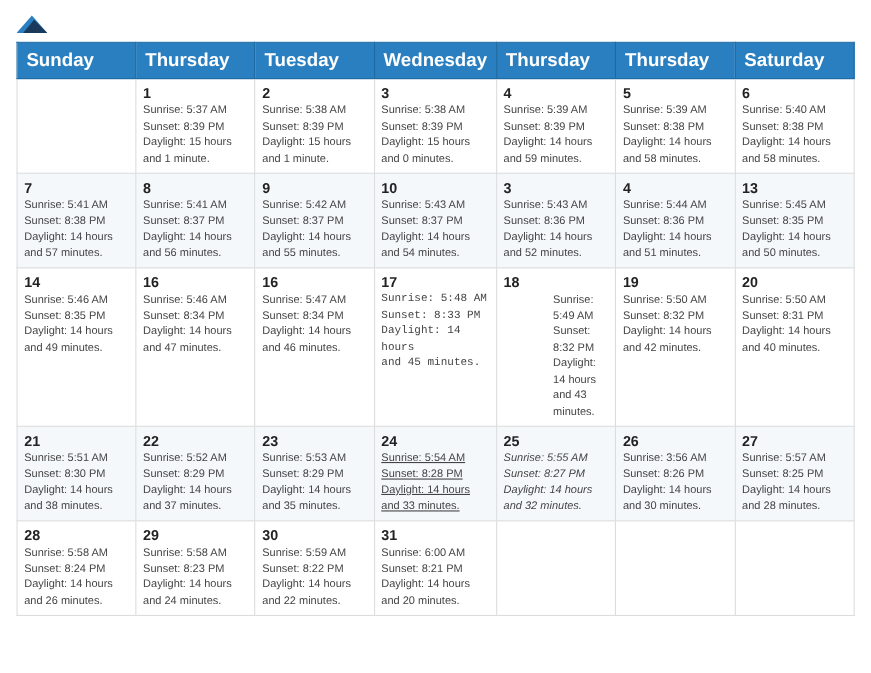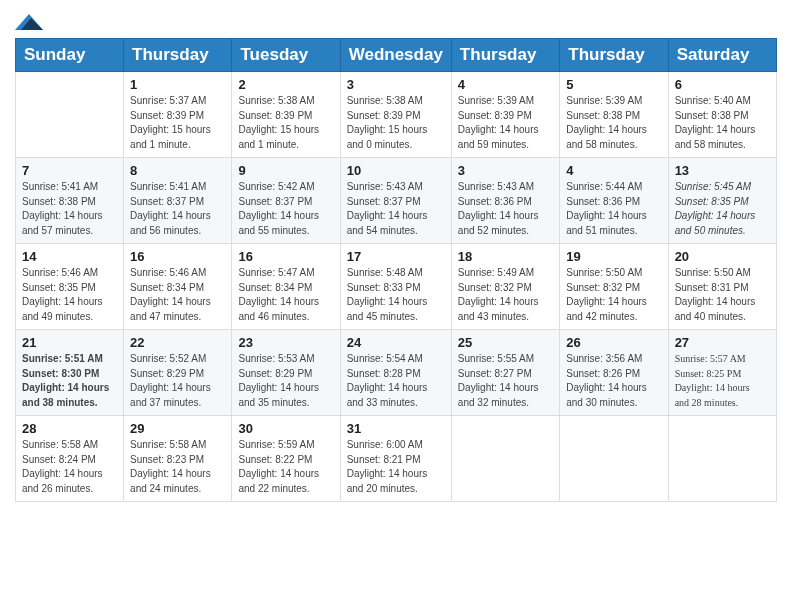--- a/index.html
+++ b/index.html
@@ -210,21 +210,21 @@
         </td>
         <td>
           <span class="day-number">4</span>
           <div class="day-info" style="white-space: pre-line;">Sunrise: 5:44 AM
 Sunset: 8:36 PM
 Daylight: 14 hours
 and 51 minutes.</div>
         </td>
         <td>
           <span class="day-number">13</span>
-          <div class="day-info" style="white-space: pre-line; font-style: italic;">Sunrise: 5:45 AM
+          <div class="day-info" style="white-space: pre-line;">Sunrise: 5:45 AM
 Sunset: 8:35 PM
 Daylight: 14 hours
 and 50 minutes.</div>
         </td>
       </tr>
       <tr>
         <td>
           <span class="day-number">14</span>
           <div class="day-info" style="white-space: pre-line;">Sunrise: 5:46 AM
 Sunset: 8:35 PM
@@ -240,28 +240,28 @@
         </td>
         <td>
           <span class="day-number">16</span>
           <div class="day-info" style="white-space: pre-line;">Sunrise: 5:47 AM
 Sunset: 8:34 PM
 Daylight: 14 hours
 and 46 minutes.</div>
         </td>
         <td>
           <span class="day-number">17</span>
-          <div class="day-info" style="white-space: pre-line;">Sunrise: 5:48 AM
+          <div class="day-info" style="white-space: pre-line; font-family: Liberation Mono, monospace;">Sunrise: 5:48 AM
 Sunset: 8:33 PM
 Daylight: 14 hours
 and 45 minutes.</div>
         </td>
         <td>
           <span class="day-number">18</span>
-          <div class="day-info" style="white-space: pre-line;">Sunrise: 5:49 AM
+          <div class="day-info" style="white-space: pre-line; margin-left: 45px;">Sunrise: 5:49 AM
 Sunset: 8:32 PM
 Daylight: 14 hours
 and 43 minutes.</div>
         </td>
         <td>
           <span class="day-number">19</span>
           <div class="day-info" style="white-space: pre-line;">Sunrise: 5:50 AM
 Sunset: 8:32 PM
 Daylight: 14 hours
 and 42 minutes.</div>
@@ -270,63 +270,63 @@
           <span class="day-number">20</span>
           <div class="day-info" style="white-space: pre-line;">Sunrise: 5:50 AM
 Sunset: 8:31 PM
 Daylight: 14 hours
 and 40 minutes.</div>
         </td>
       </tr>
       <tr>
         <td>
           <span class="day-number">21</span>
-          <div class="day-info" style="white-space: pre-line; font-weight: bold;">Sunrise: 5:51 AM
+          <div class="day-info" style="white-space: pre-line;">Sunrise: 5:51 AM
 Sunset: 8:30 PM
 Daylight: 14 hours
 and 38 minutes.</div>
         </td>
         <td>
           <span class="day-number">22</span>
           <div class="day-info" style="white-space: pre-line;">Sunrise: 5:52 AM
 Sunset: 8:29 PM
 Daylight: 14 hours
 and 37 minutes.</div>
         </td>
         <td>
           <span class="day-number">23</span>
           <div class="day-info" style="white-space: pre-line;">Sunrise: 5:53 AM
 Sunset: 8:29 PM
 Daylight: 14 hours
 and 35 minutes.</div>
         </td>
         <td>
           <span class="day-number">24</span>
-          <div class="day-info" style="white-space: pre-line;">Sunrise: 5:54 AM
+          <div class="day-info" style="white-space: pre-line; text-decoration: underline;">Sunrise: 5:54 AM
 Sunset: 8:28 PM
 Daylight: 14 hours
 and 33 minutes.</div>
         </td>
         <td>
           <span class="day-number">25</span>
-          <div class="day-info" style="white-space: pre-line;">Sunrise: 5:55 AM
+          <div class="day-info" style="white-space: pre-line; font-style: italic;">Sunrise: 5:55 AM
 Sunset: 8:27 PM
 Daylight: 14 hours
 and 32 minutes.</div>
         </td>
         <td>
           <span class="day-number">26</span>
           <div class="day-info" style="white-space: pre-line;">Sunrise: 3:56 AM
 Sunset: 8:26 PM
 Daylight: 14 hours
 and 30 minutes.</div>
         </td>
         <td>
           <span class="day-number">27</span>
-          <div class="day-info" style="white-space: pre-line; font-family: Liberation Serif, serif;">Sunrise: 5:57 AM
+          <div class="day-info" style="white-space: pre-line;">Sunrise: 5:57 AM
 Sunset: 8:25 PM
 Daylight: 14 hours
 and 28 minutes.</div>
         </td>
       </tr>
       <tr>
         <td>
           <span class="day-number">28</span>
           <div class="day-info" style="white-space: pre-line;">Sunrise: 5:58 AM
 Sunset: 8:24 PM

